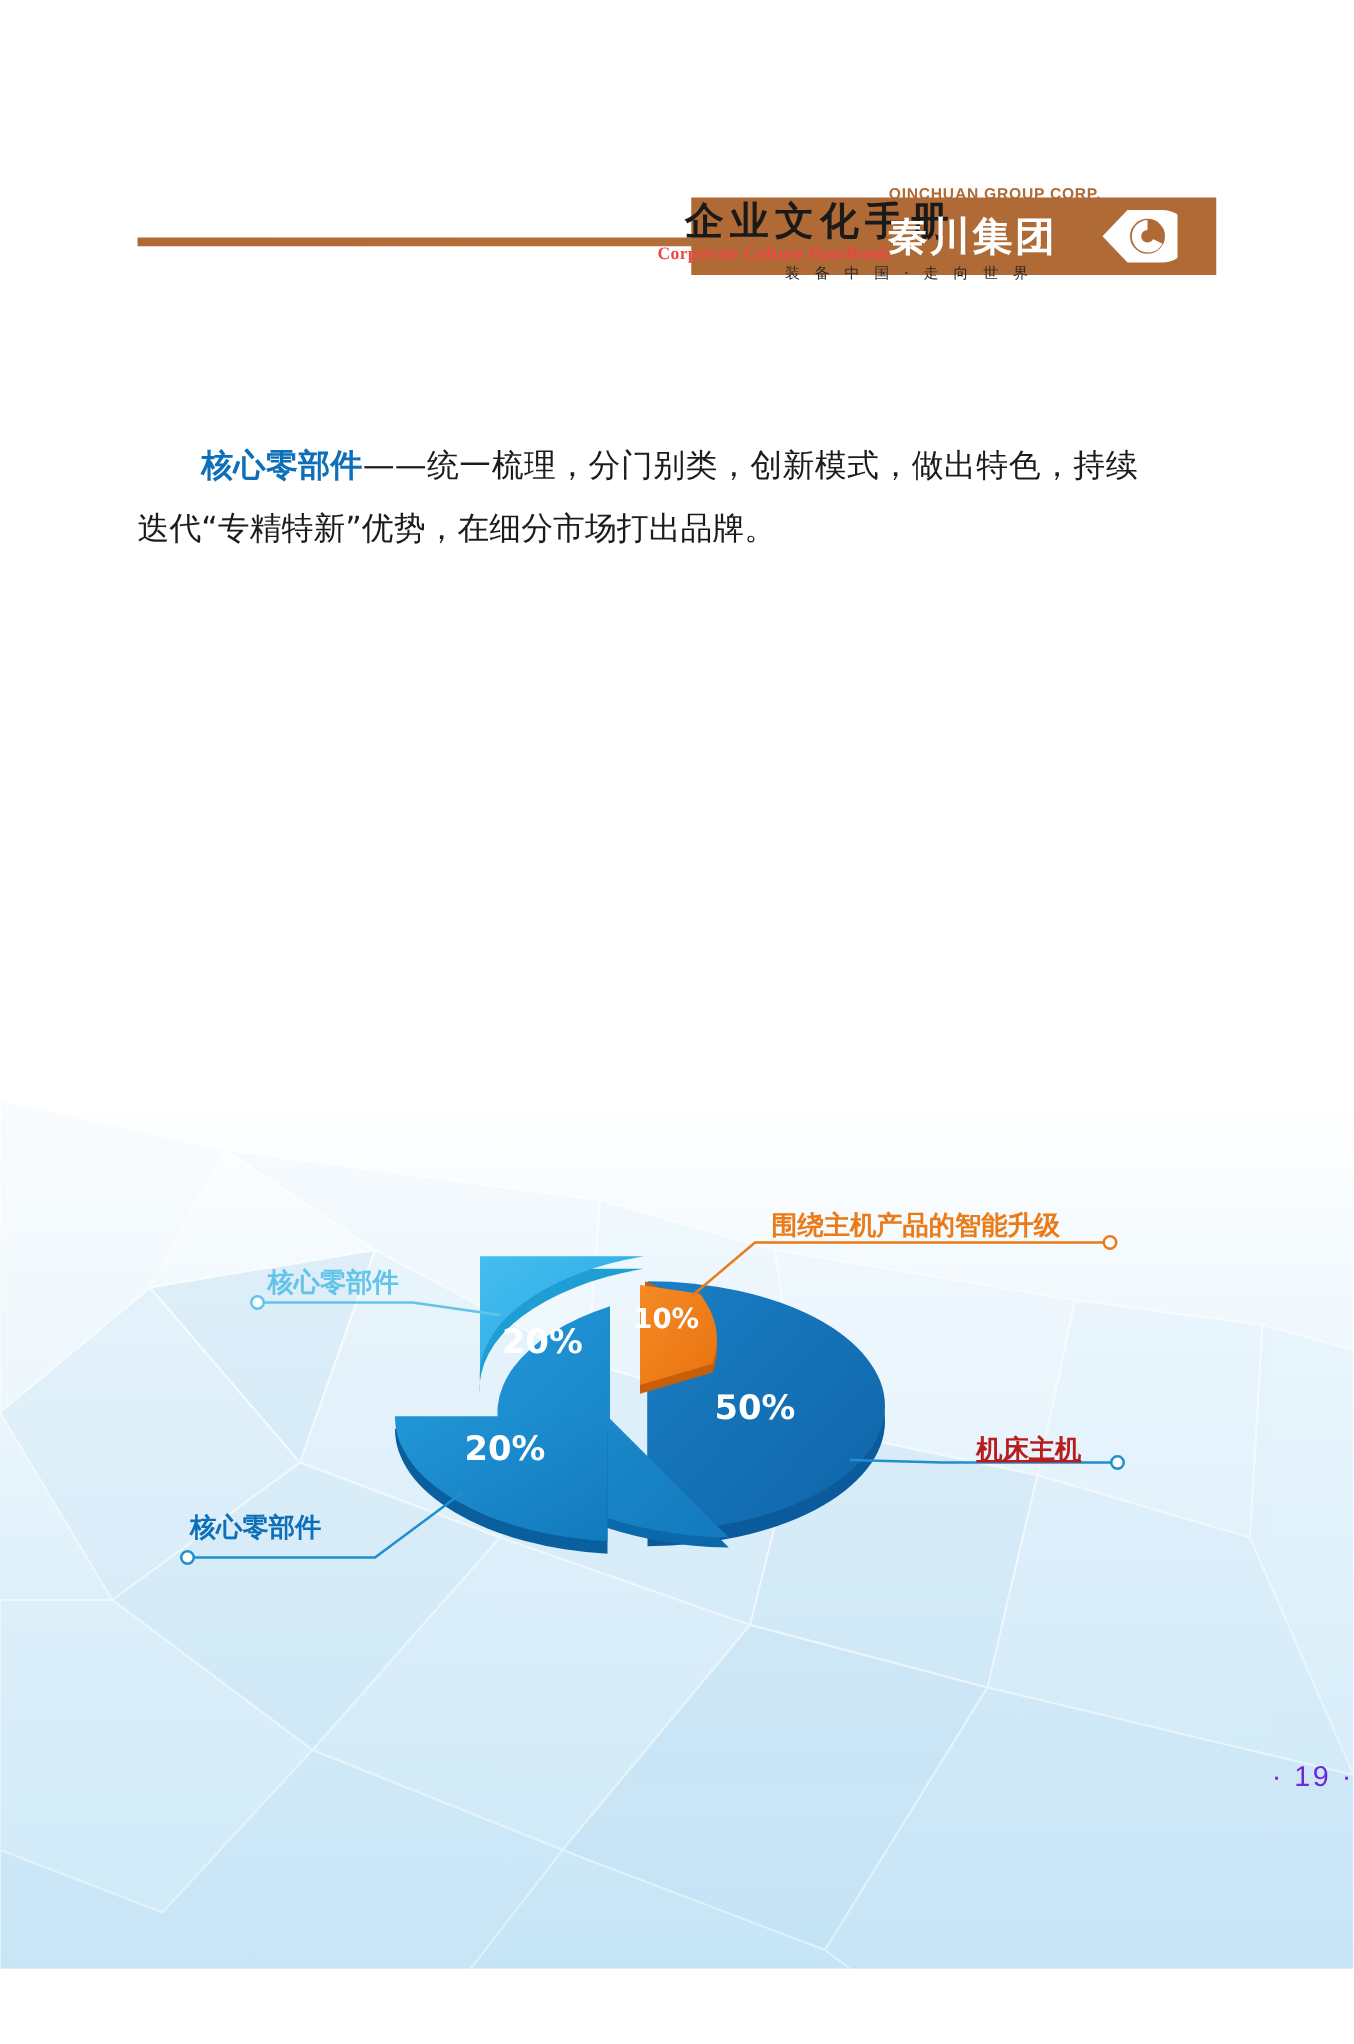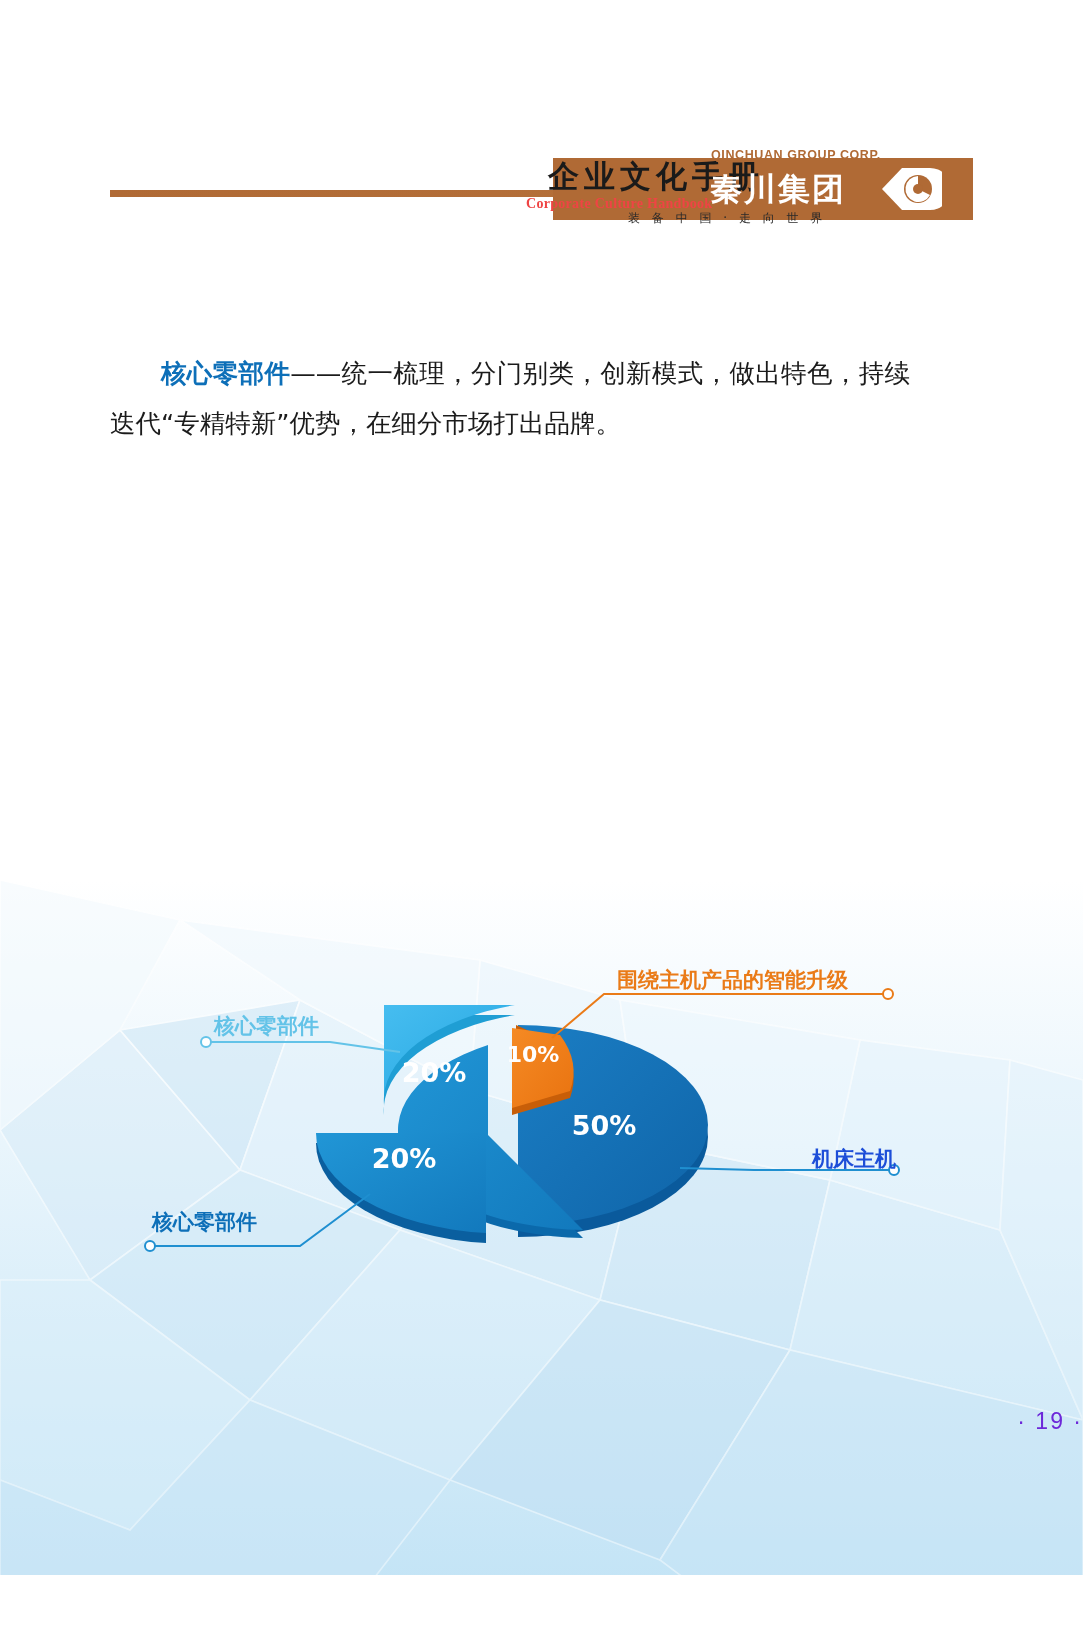--- a/index.html
+++ b/index.html
@@ -148,21 +148,21 @@
   .chart-label {
     position: absolute;
     font-family: "DejaVu Sans", sans-serif;
     font-size: 21px;
     font-weight: bold;
     white-space: nowrap;
   }
   .lbl-smart  { left: 617px; top: 36px;  color: #ea7b18; }
   .lbl-high   { left: 214px; top: 82px;  color: #63c3e8; }
   .lbl-core   { left: 152px; top: 278px; color: #0d6fb8; }
-  .lbl-main   { left: 812px; top: 215px; color: #1d4ed8; }
+  .lbl-main   { left: 781px; top: 215px; color: #b91c1c; text-decoration: underline; }
 
   
   .folio {
     position: absolute;
     left: 0;
     top: 1408px;
     width: 1083px;
     text-align: right;
     font-family: Liberation Sans, sans-serif;
     font-size: 23px;

